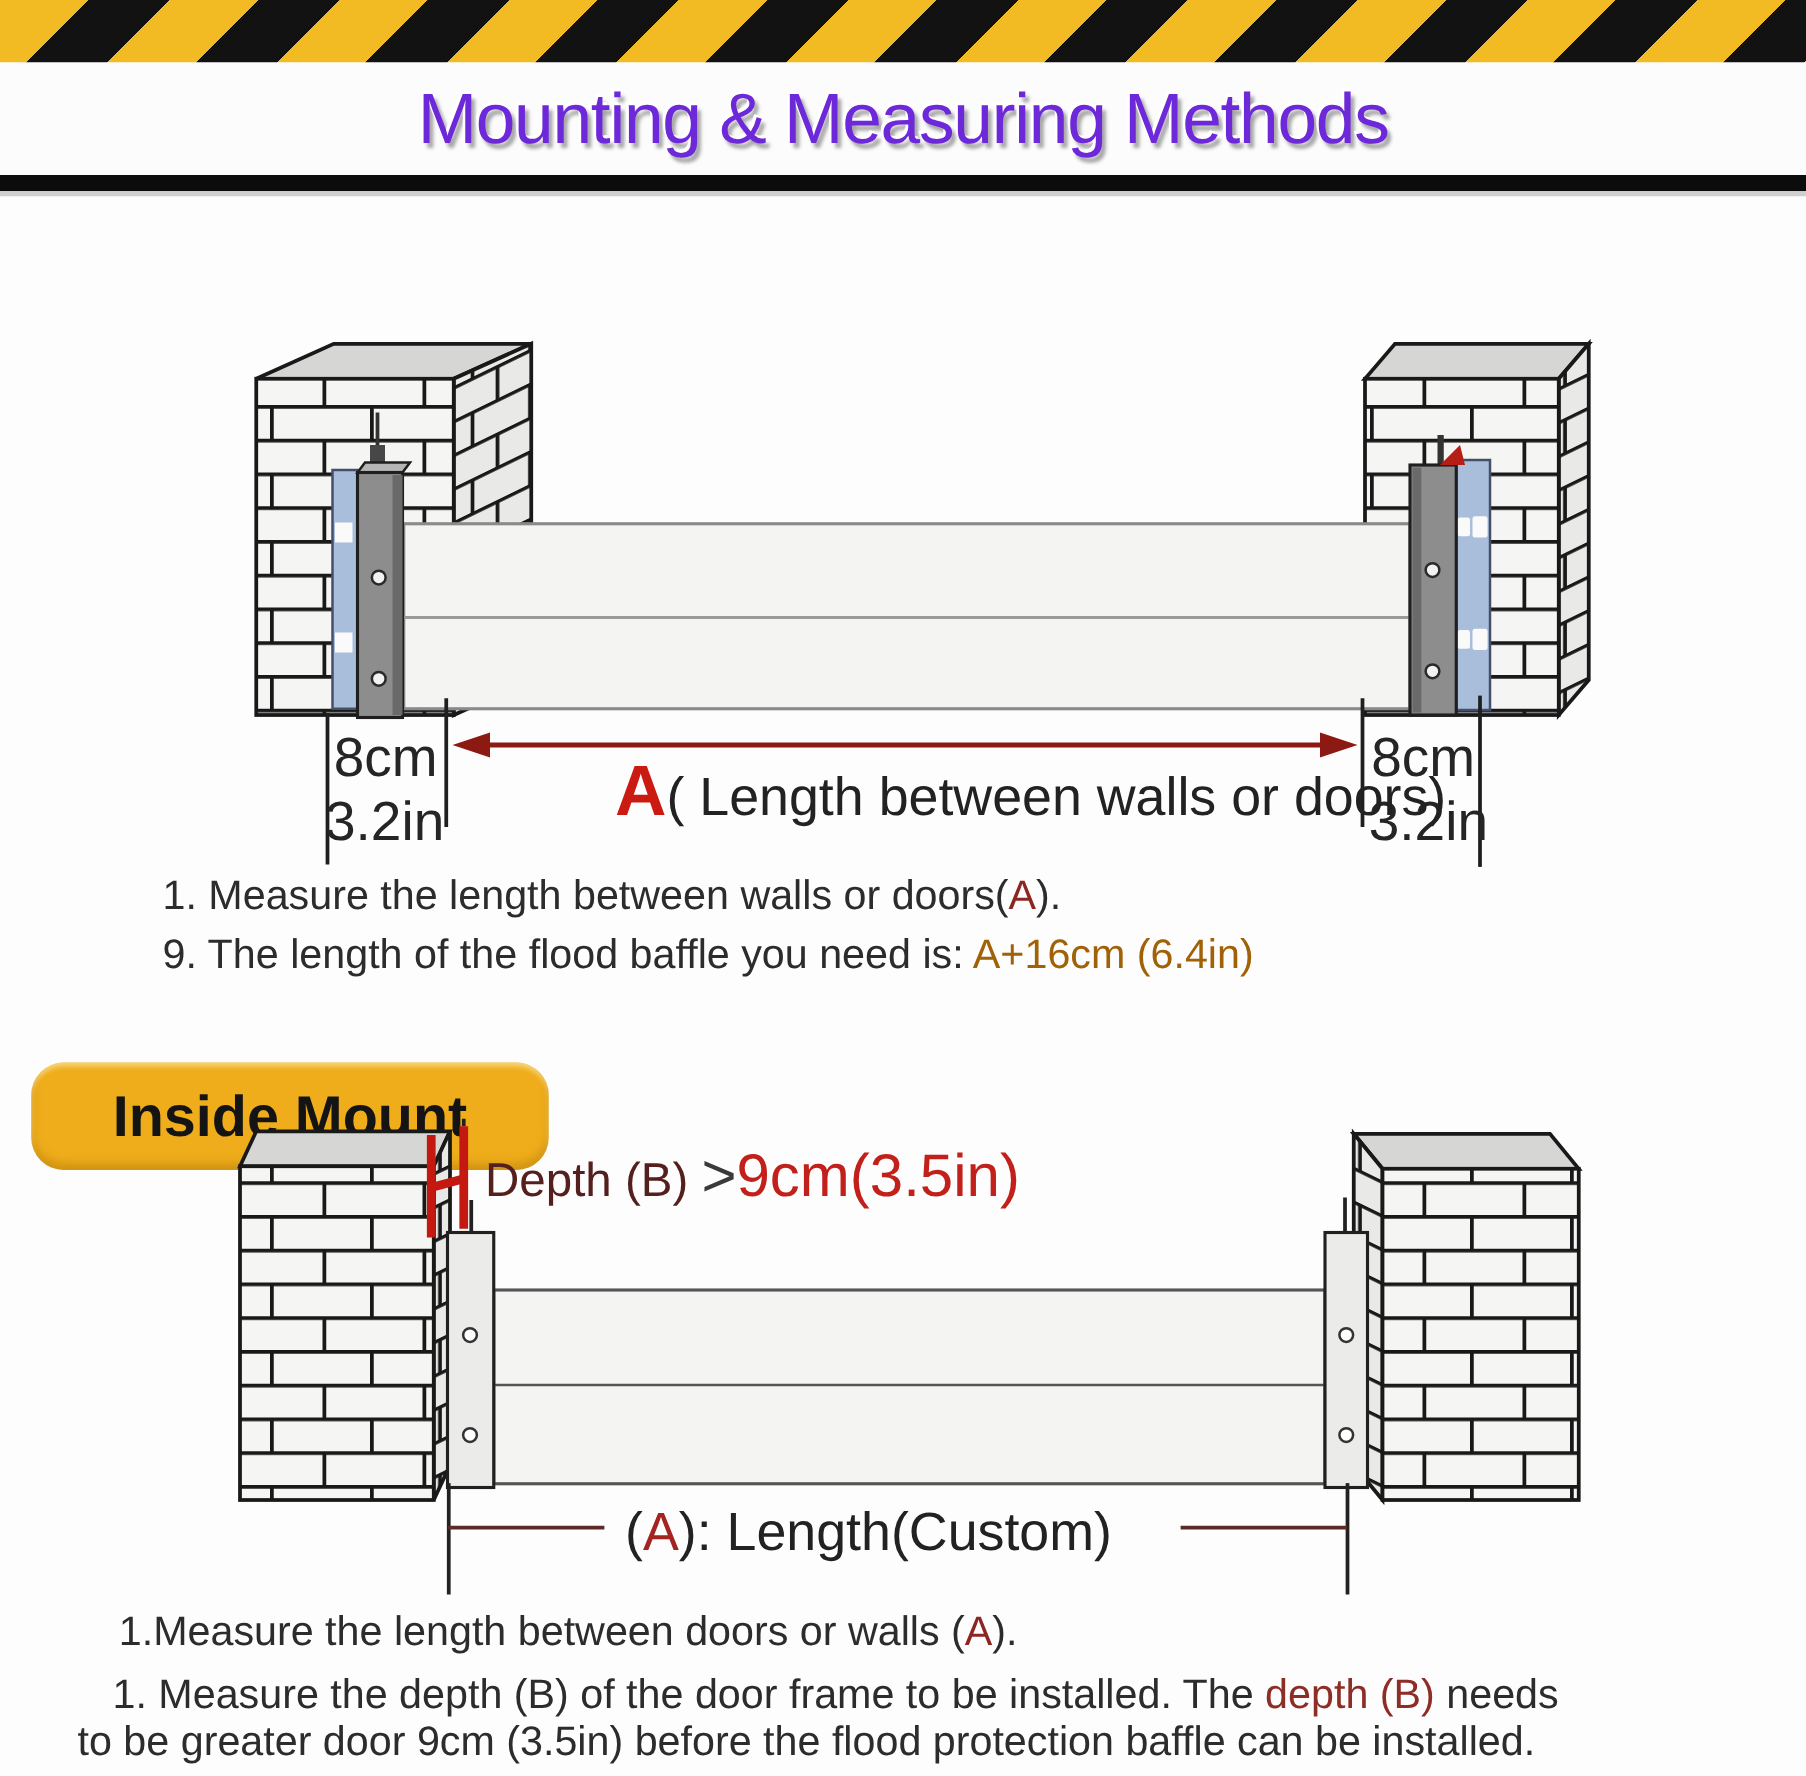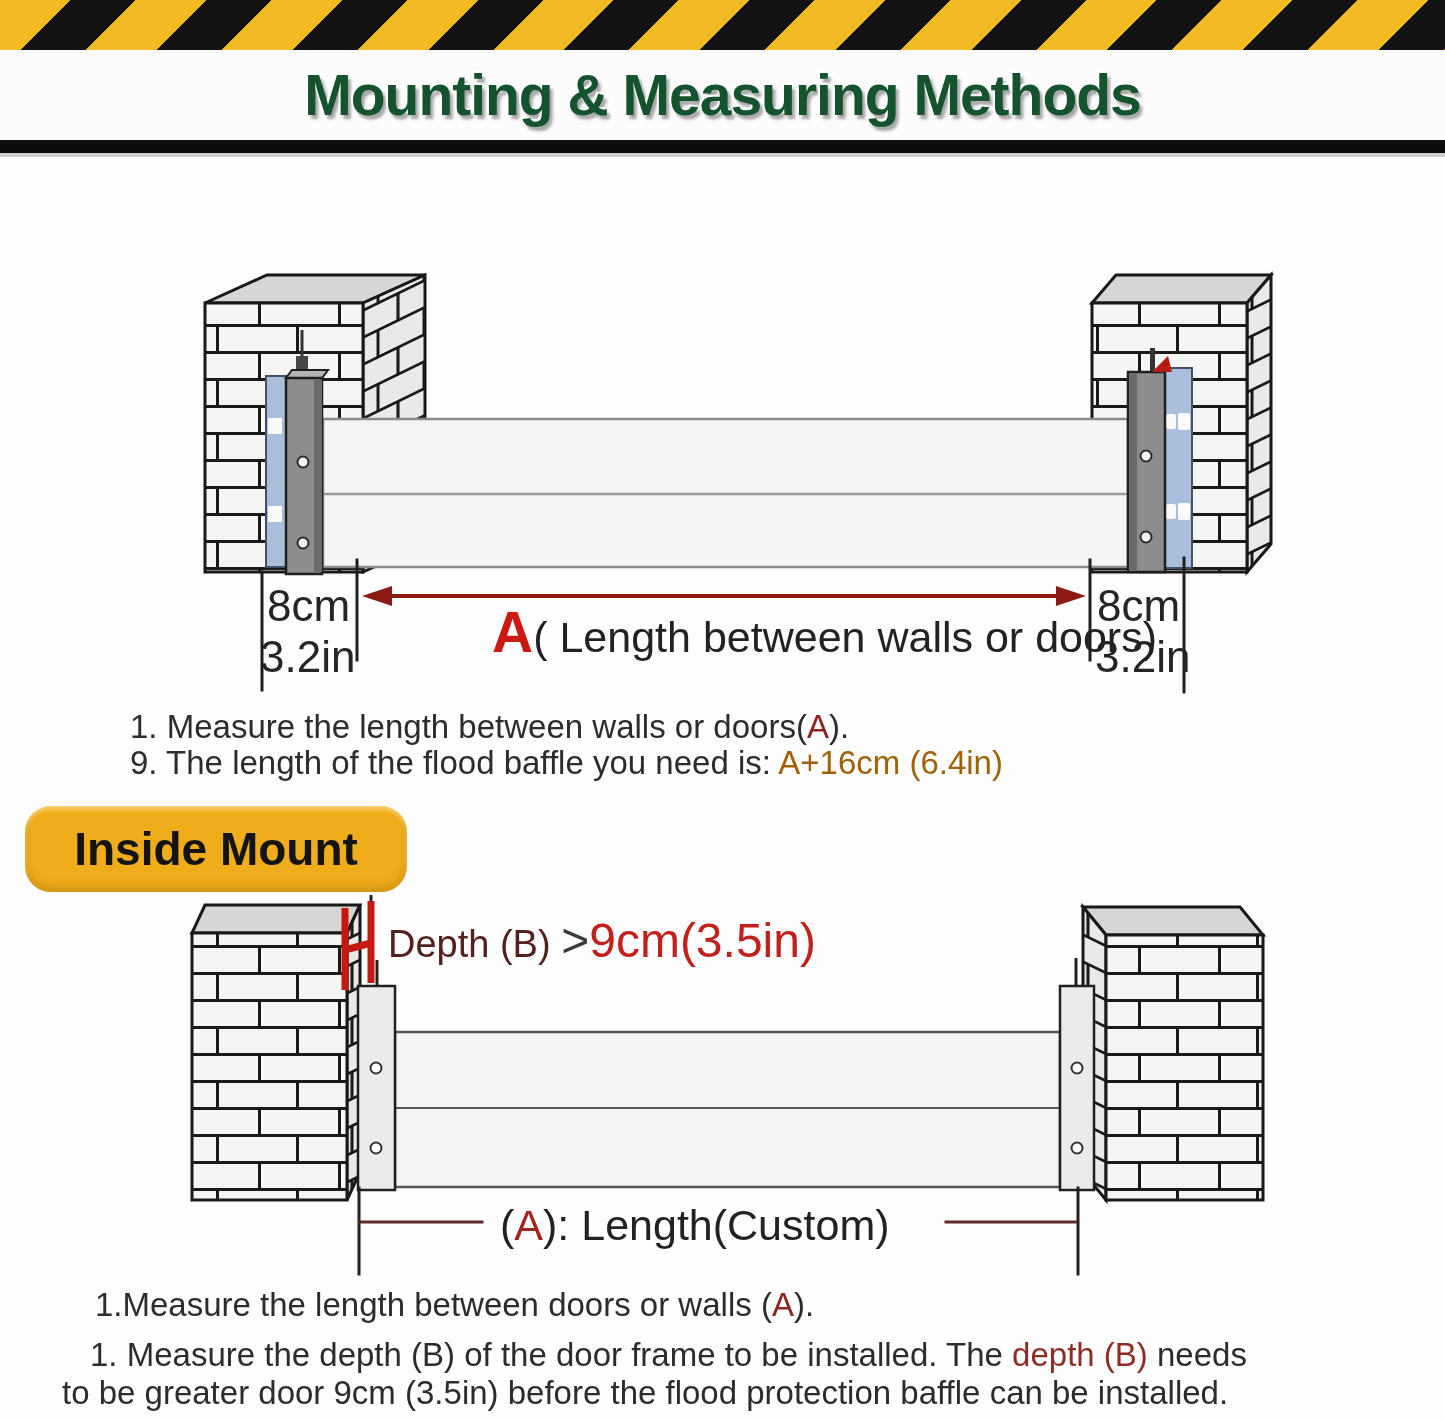--- a/index.html
+++ b/index.html
@@ -3,30 +3,30 @@
 <meta charset="utf-8">
 <style>
   html,body{margin:0;padding:0;background:#ffffff;}
   .page{position:relative;width:1445px;height:1421px;background:#fdfdfd;overflow:hidden;
         font-family:"Liberation Sans",sans-serif;}
   
   .stripes{position:absolute;left:0;top:0;width:1445px;height:50px;
            background:repeating-linear-gradient(135deg,#f2bb23 0 50px,#121212 50px 96px);}
   .titleband{position:absolute;left:0;top:50px;width:1445px;height:90px;background:#fcfcfc;
              display:flex;align-items:center;justify-content:center;}
-  .title{font-size:57px;font-weight:bold;color:#14532d;letter-spacing:-1px;
+  .title{font-size:57px;font-weight:normal;color:#6d28d9;letter-spacing:-1px;
          text-shadow:-2px -2px 0 rgba(255,255,255,.95), 3px 4px 3px rgba(0,0,0,.35);}
   .blackbar{position:absolute;left:0;top:140px;width:1445px;height:13px;background:#0c0c0c;}
   .graybar{position:absolute;left:0;top:153px;width:1445px;height:4px;background:#cfcfcf;}
   
   .badge{position:absolute;background:#efad1b;border-radius:26px;display:flex;align-items:center;
          justify-content:center;font-size:46px;font-weight:bold;color:#141414;
          box-shadow:inset 0 -5px 8px rgba(150,95,0,.35), inset 0 3px 4px rgba(255,235,170,.7);}
   #badge-outside{left:25px;top:179px;width:384px;height:89px;}
-  #badge-inside{left:25px;top:806px;width:382px;height:86px;}
+  #badge-inside{left:25px;top:850px;width:414px;height:86px;}
   
   .diagram{position:absolute;left:0;top:0;width:1445px;height:1421px;}
   svg text{font-family:"Liberation Sans",sans-serif;}
   
   .instr{position:absolute;font-size:33px;color:#2c2c2c;white-space:nowrap;}
   .red-a{color:#8c2622;}
   .red-val{color:#a16207;}
   .red-depth{color:#8e2c26;}
 </style>
 </head>
@@ -169,20 +169,20 @@
       <g stroke-linecap="square">
         <line x1="359" y1="1188" x2="359" y2="1274" stroke="#222222" stroke-width="3"></line>
         <line x1="1078" y1="1188" x2="1078" y2="1274" stroke="#222222" stroke-width="3"></line>
         <line x1="360" y1="1222" x2="482" y2="1222" stroke="#5c2b28" stroke-width="3"></line>
         <line x1="946" y1="1222" x2="1076" y2="1222" stroke="#5c2b28" stroke-width="3"></line>
         <text x="500" y="1240" font-size="43" fill="#222222"><tspan>(</tspan><tspan fill="#a32420">A</tspan><tspan>): Length(Custom)</tspan></text>
       </g>
     </g>
   </svg>
 
-  <div class="instr" style="left:130px;top:697px;margin-top:11px;"><span>1. Measure the length between walls or doors(</span><span class="red-a">A</span><span>).</span></div>
+  <div class="instr" style="left:130px;top:697px;"><span>1. Measure the length between walls or doors(</span><span class="red-a">A</span><span>).</span></div>
   <div class="instr" style="left:130px;top:744px;"><span>9. The length of the flood baffle you need is: </span><span class="red-val">A+16cm (6.4in)</span></div>
 
   <div class="instr" style="left:95px;top:1286px;"><span>1.Measure the length between doors or walls (</span><span class="red-a">A</span><span>).</span></div>
   <div class="instr" style="left:90px;top:1336px;"><span>1. Measure the depth (B) of the door frame to be installed. The </span><span class="red-depth">depth (B)</span><span> needs</span></div>
   <div class="instr" style="left:62px;top:1374px;"><span>to be greater door 9cm (3.5in) before the flood protection baffle can be installed.</span></div>
 
 </div>
 
 </body></html>

